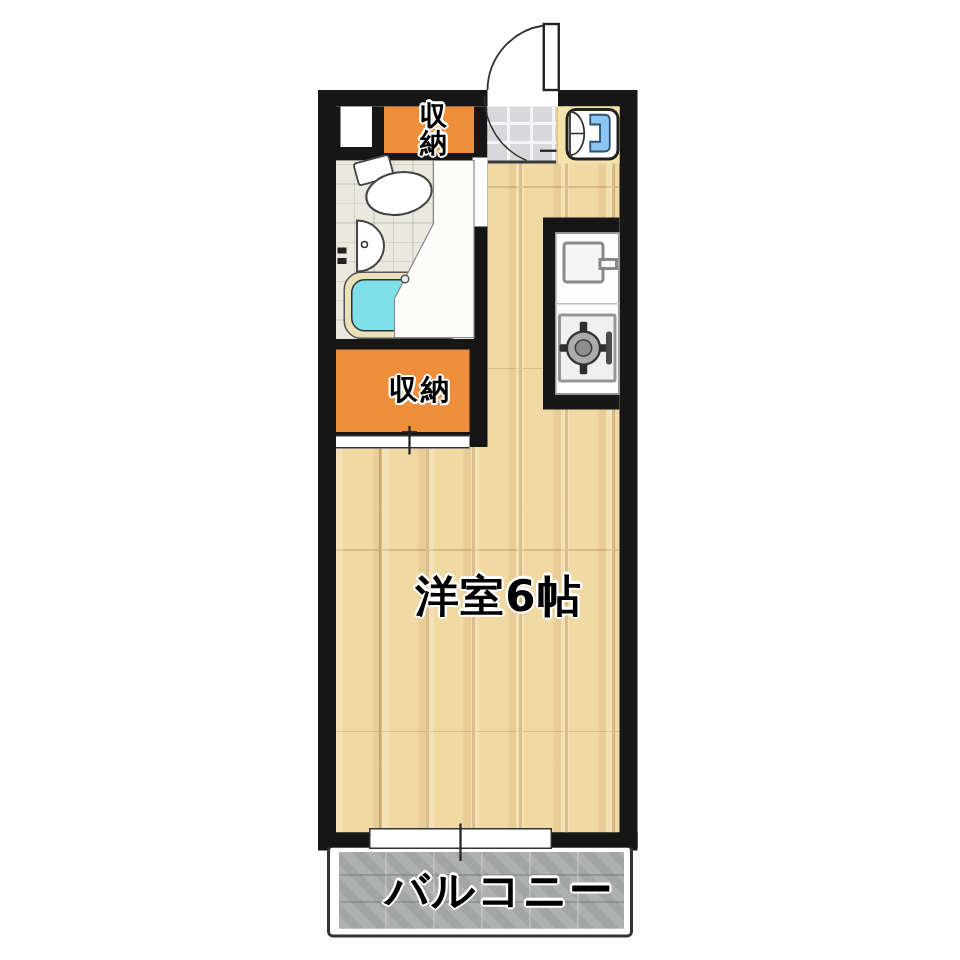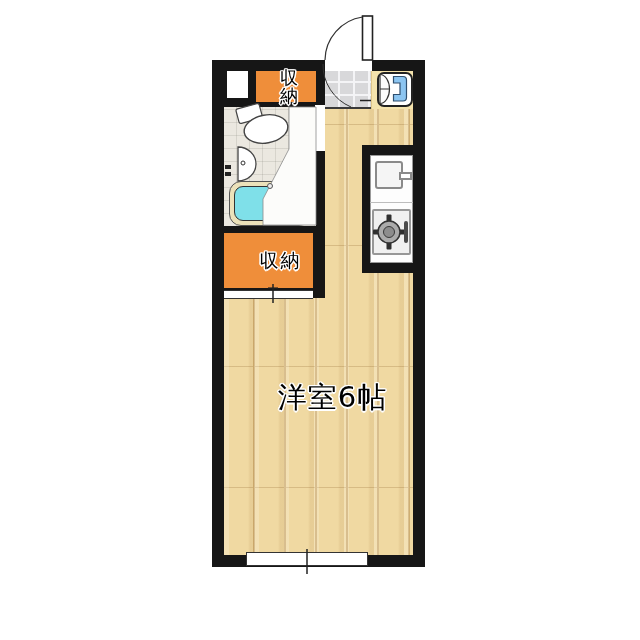--- a/index.html
+++ b/index.html
@@ -23,21 +23,21 @@
     background-image:
       repeating-linear-gradient(90deg, transparent 0 12px, rgba(120,120,110,0.18) 12px 13px),
       repeating-linear-gradient(0deg, transparent 0 12px, rgba(120,120,110,0.18) 12px 13px);}
   .white{background:#ffffff;}
   .concrete{background-color:#aaabab;
     background-image:
       repeating-linear-gradient(90deg, transparent 0 31px, rgba(255,255,255,0.22) 31px 32px),
       repeating-linear-gradient(0deg, transparent 0 17px, rgba(85,85,85,0.28) 17px 18px),
       repeating-linear-gradient(45deg, rgba(255,255,255,0.06) 0 6px, rgba(60,60,60,0.06) 6px 12px);
     display:flex;align-items:center;justify-content:center;}
-  .jp{color:#000;font-weight:400;line-height:1;
+  .jp{color:#000;font-weight:700;line-height:1;
       text-shadow:-1.5px 0 #fff,1.5px 0 #fff,0 -1.5px #fff,0 1.5px #fff,
                   -1px -1px #fff,1px 1px #fff,-1px 1px #fff,1px -1px #fff;margin-left:24px;}
   .lbl-sm{font-size:18px;letter-spacing:1px;}
   .lbl-md{font-size:19px;letter-spacing:2px;}
   .lbl-lg{font-size:29px;letter-spacing:1px;}
   .tub-out{background:#ece2ba;border:1.5px solid #555;border-radius:12px;}
   .tub-in{position:absolute;left:4px;top:4px;right:4px;bottom:4px;
           background:#7fe0e9;border:1.5px solid #333;border-radius:9px;}
   .kunit{background:#fdfdfd;border:1px solid #9a9a9a;}
   .ksink{background:#f5f5f5;border:2px solid #8a8a8a;border-radius:3px;}
@@ -93,20 +93,25 @@
   </div>
 
   <div class="b wall" style="left:362px;top:145px;width:51px;height:128px;"></div>
 
   <div class="b kunit" style="left:370px;top:155px;width:43px;height:108px;"></div>
   <div class="b ksink" style="left:375px;top:161px;width:28px;height:28px;"></div>
   <div class="b kfaucet" style="left:399px;top:172px;width:13px;height:8px;"></div>
   <div class="b kdivide" style="left:370px;top:202px;width:43px;height:1px;"></div>
   <div class="b kstove" style="left:372px;top:209px;width:39px;height:46px;"></div>
 
+  <div class="b balc-out" style="left:218px;top:563px;width:204px;height:62px;">
+    <div class="b concrete" style="left:6px;top:3px;width:190px;height:51px;">
+      <span class="jp lbl-lg">バルコニー</span>
+    </div>
+  </div>
 
   <div class="b wall" style="left:212px;top:555px;width:213px;height:10px;"></div>
 
   <div class="b winband" style="left:246px;top:552px;width:122px;height:14px;"></div>
 
   <div class="b z40" style="left:228px;top:383px;width:185px;text-align:center;">
     <span class="jp lbl-lg">洋室6帖</span>
   </div>
 
   <svg class="overlay" width="640" height="640" viewBox="0 0 640 640">

